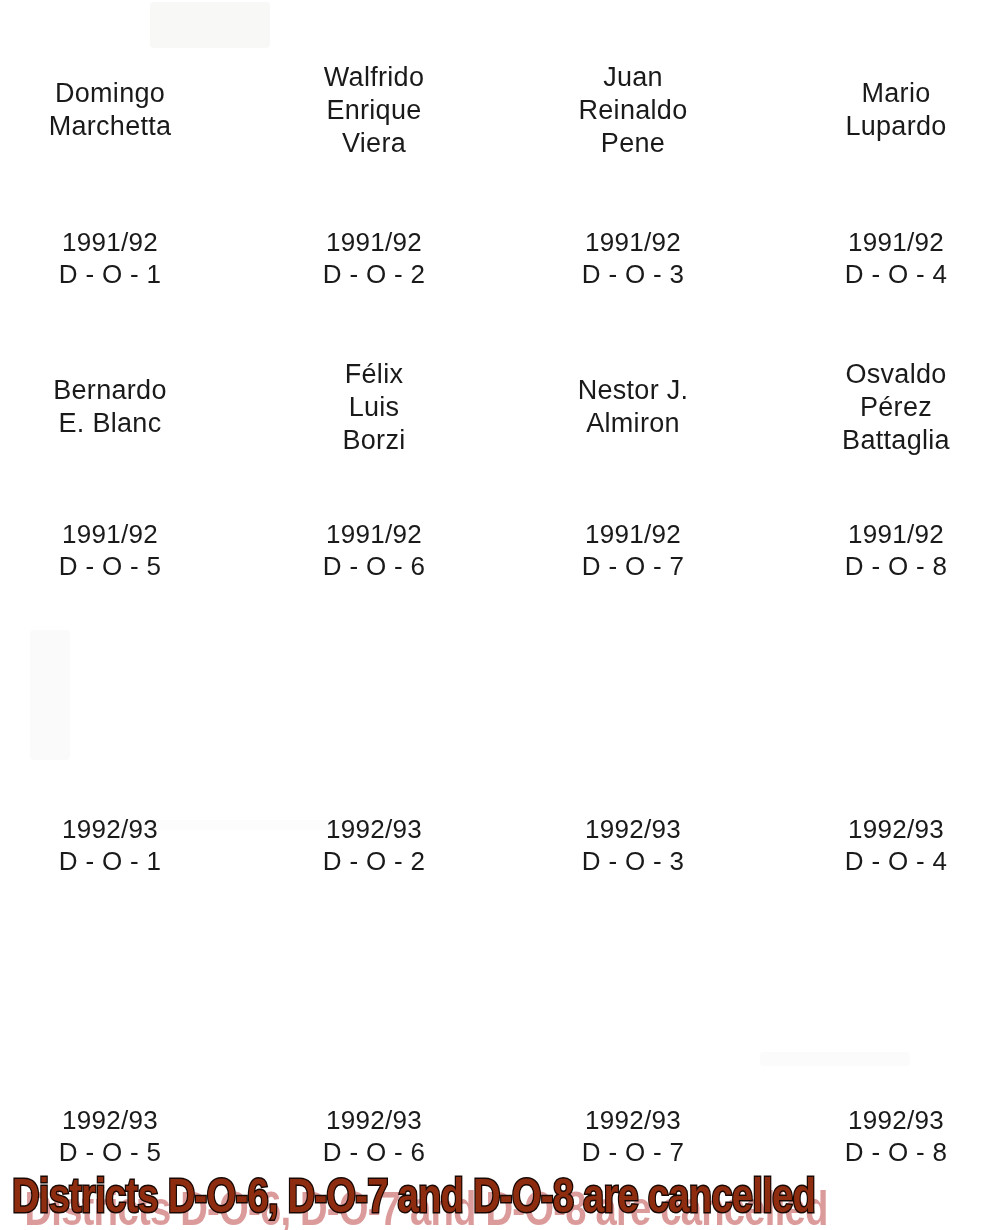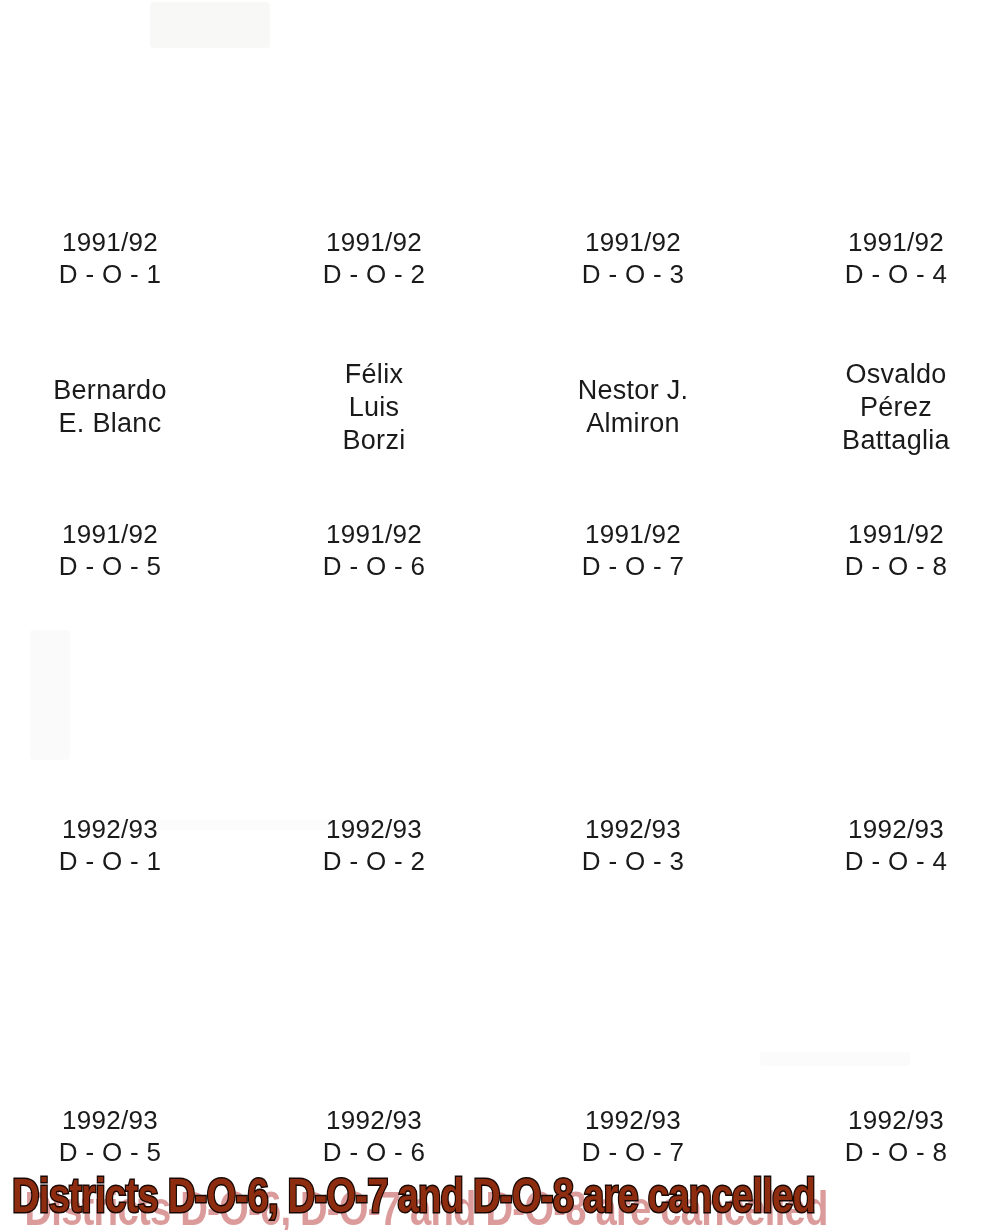--- a/index.html
+++ b/index.html
@@ -62,20 +62,32 @@
 </head>
 <body>
 
 <div class="page" style="background: rgb(255, 255, 255); color: rgb(26, 26, 26);">
 
   <div class="artifact" style="left:150px;top:2px;width:120px;height:46px;"></div>
   <div class="artifact" style="left:30px;top:630px;width:40px;height:130px;opacity:.6;"></div>
   <div class="artifact" style="left:80px;top:820px;width:300px;height:10px;opacity:.4;"></div>
   <div class="artifact" style="left:760px;top:1052px;width:150px;height:14px;opacity:.5;"></div>
 
+  <div class="row names-row" style="top:51px;">
+    <div class="cell c0">Domingo
+Marchetta</div>
+    <div class="cell c1">Walfrido
+Enrique
+Viera</div>
+    <div class="cell c2">Juan
+Reinaldo
+Pene</div>
+    <div class="cell c3">Mario
+Lupardo</div>
+  </div>
 
   <div class="row labels-row" style="top:226px;">
     <div class="cell c0">
       <div>1991/92</div>
       <div>D - O - 1</div>
     </div>
     <div class="cell c1">
       <div>1991/92</div>
       <div>D - O - 2</div>
     </div>

